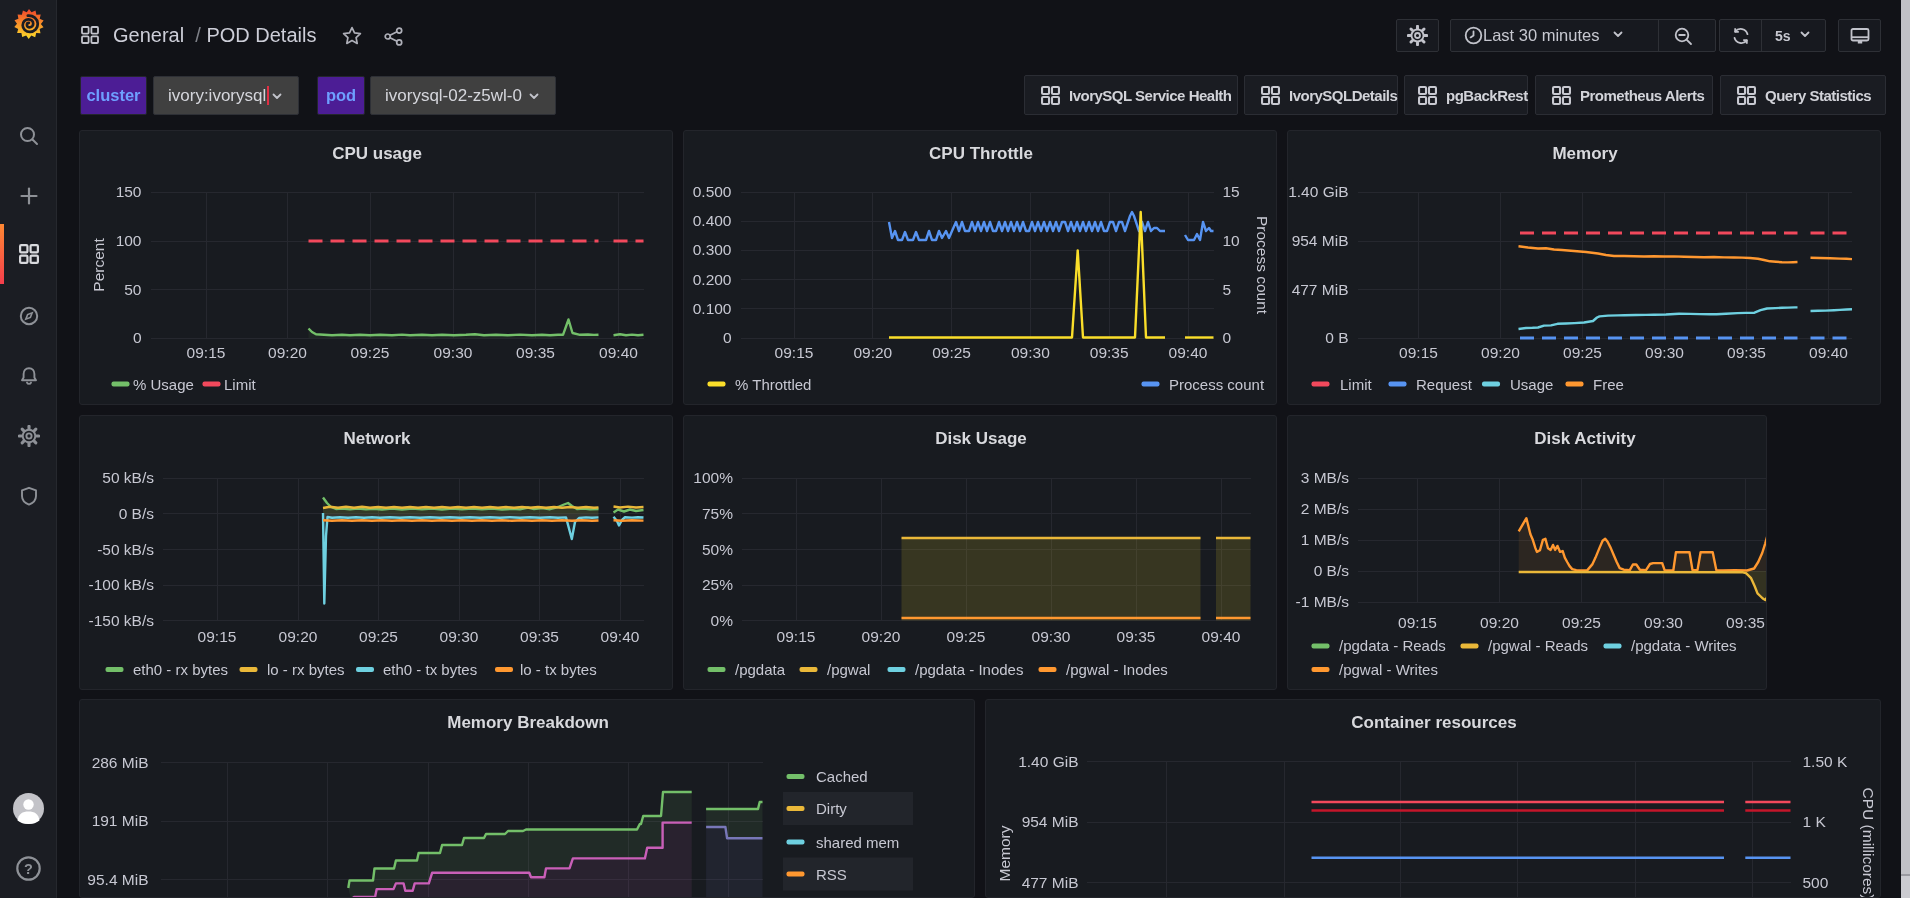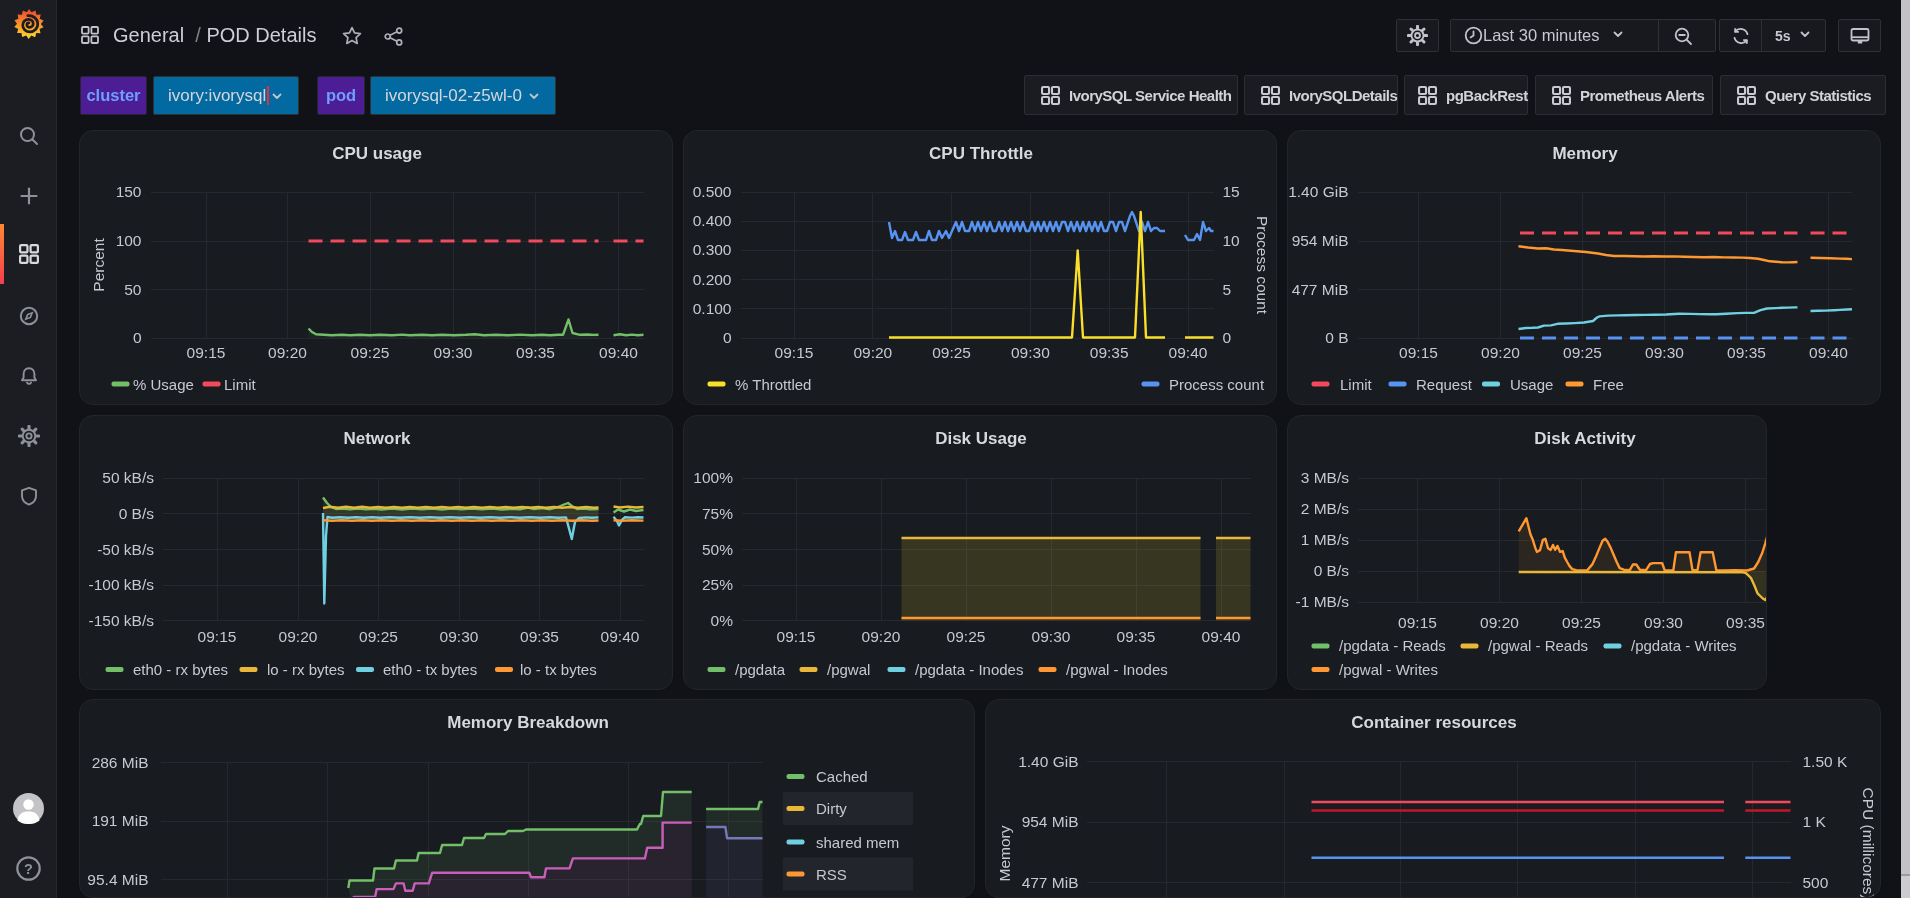--- a/index.html
+++ b/index.html
@@ -1,23 +1,23 @@
 <!DOCTYPE html>
 <html><head><meta charset="utf-8"><style>
 *{margin:0;padding:0;box-sizing:border-box}
 html,body{width:1910px;height:898px;overflow:hidden;background:#111217;font-family:"Liberation Sans",sans-serif;position:relative}
 .abs{position:absolute}
-.panel{position:absolute;background:#181b20;border:1px solid #23252b;border-radius:14px;overflow:hidden}
+.panel{position:absolute;background:#181b20;border:1px solid #23252b;border-radius:3px;overflow:hidden}
 .sidebar{position:absolute;left:0;top:0;width:57px;height:898px;background:#1b1d23;border-right:1px solid #26282e}
 .sicon{position:absolute;left:0;width:57px;display:flex;justify-content:center}
 .btn{position:absolute;background:#17191f;border:1px solid #2e3036;border-radius:2px;display:flex;align-items:center;justify-content:center}
 .lbtn{position:absolute;background:#1a1c22;border:1px solid #2b2d34;border-radius:2px;display:flex;align-items:center;color:#d2d3d9;font-weight:bold;font-size:15px;letter-spacing:-0.5px;padding-left:16px;gap:9px;white-space:nowrap}
 .lbtn svg,.btn svg{flex-shrink:0}
 .vlabel{position:absolute;background:#4c1d95;border:1px solid #24262d;border-radius:2px;color:#6E9FFF;font-size:16.5px;font-weight:bold;display:flex;align-items:center;justify-content:center}
-.vval{position:absolute;background:#0369a1;border:1px solid #2e3036;border-radius:2px;color:#d5d6dc;font-size:17px;display:flex;align-items:center;padding:0 14px;justify-content:space-between}
+.vval{position:absolute;background:#404040;border:1px solid #2e3036;border-radius:2px;color:#d5d6dc;font-size:17px;display:flex;align-items:center;padding:0 14px;justify-content:space-between}
 </style></head><body>
 
 <div class="sidebar"></div>
 <div class="abs" style="left:12px;top:8px"><svg width="34" height="36" viewBox="0 0 34 36">
       <defs>
         <linearGradient id="lg" x1="0" y1="0" x2="0" y2="1">
           <stop offset="0" stop-color="#F0432C"></stop>
           <stop offset="0.45" stop-color="#F78A2A"></stop>
           <stop offset="1" stop-color="#FADE2A"></stop>
         </linearGradient>

